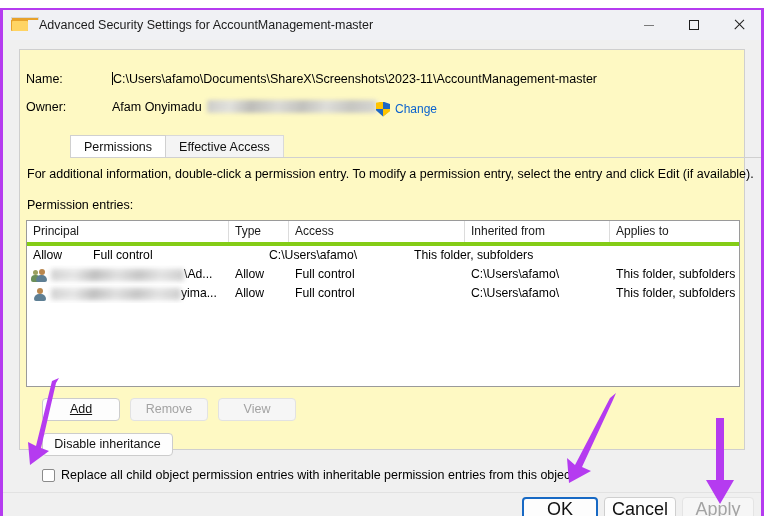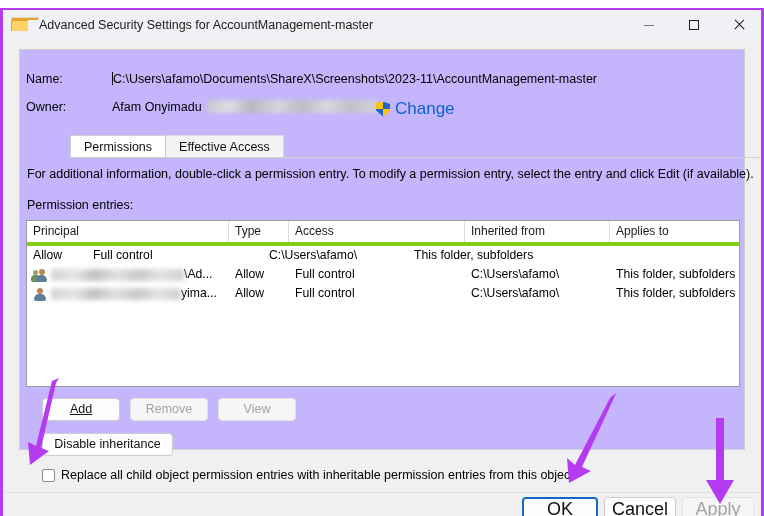--- a/index.html
+++ b/index.html
@@ -121,21 +121,21 @@
     left: 0; top: 30px;
     width: 758px;
     height: 481px;
     background: #f0f0f0;
   }
   .panel {
     position: absolute;
     left: 16px; top: 9px;
     width: 726px;
     height: 401px;
-    background: #c4b5fd;
+    background: #fef9c3;
     border: 1px solid #cfcfcf;
     box-sizing: border-box;
   }
 
   
   .field-row {
     position: absolute;
     left: 6px;
     height: 18px;
     font-size: 12.5px;
@@ -199,21 +199,21 @@
   }
   .shield-icon .q4 {
     position: absolute;
     left: 7px; top: 7.5px;
     width: 7px; height: 7.5px;
     background: #ffc400;
     clip-path: polygon(0 0, 100% 0, 100% 30%, 0 100%);
   }
   .change-link {
     color: #0b63ce;
-    font-size: 17px;
+    font-size: 12px;
   }
 
   
   .tabstrip {
     position: absolute;
     left: 6px; top: 84px;
     width: 714px;
     height: 23px;
     border-bottom: 1px solid #d0d0d0;
     display: flex;

